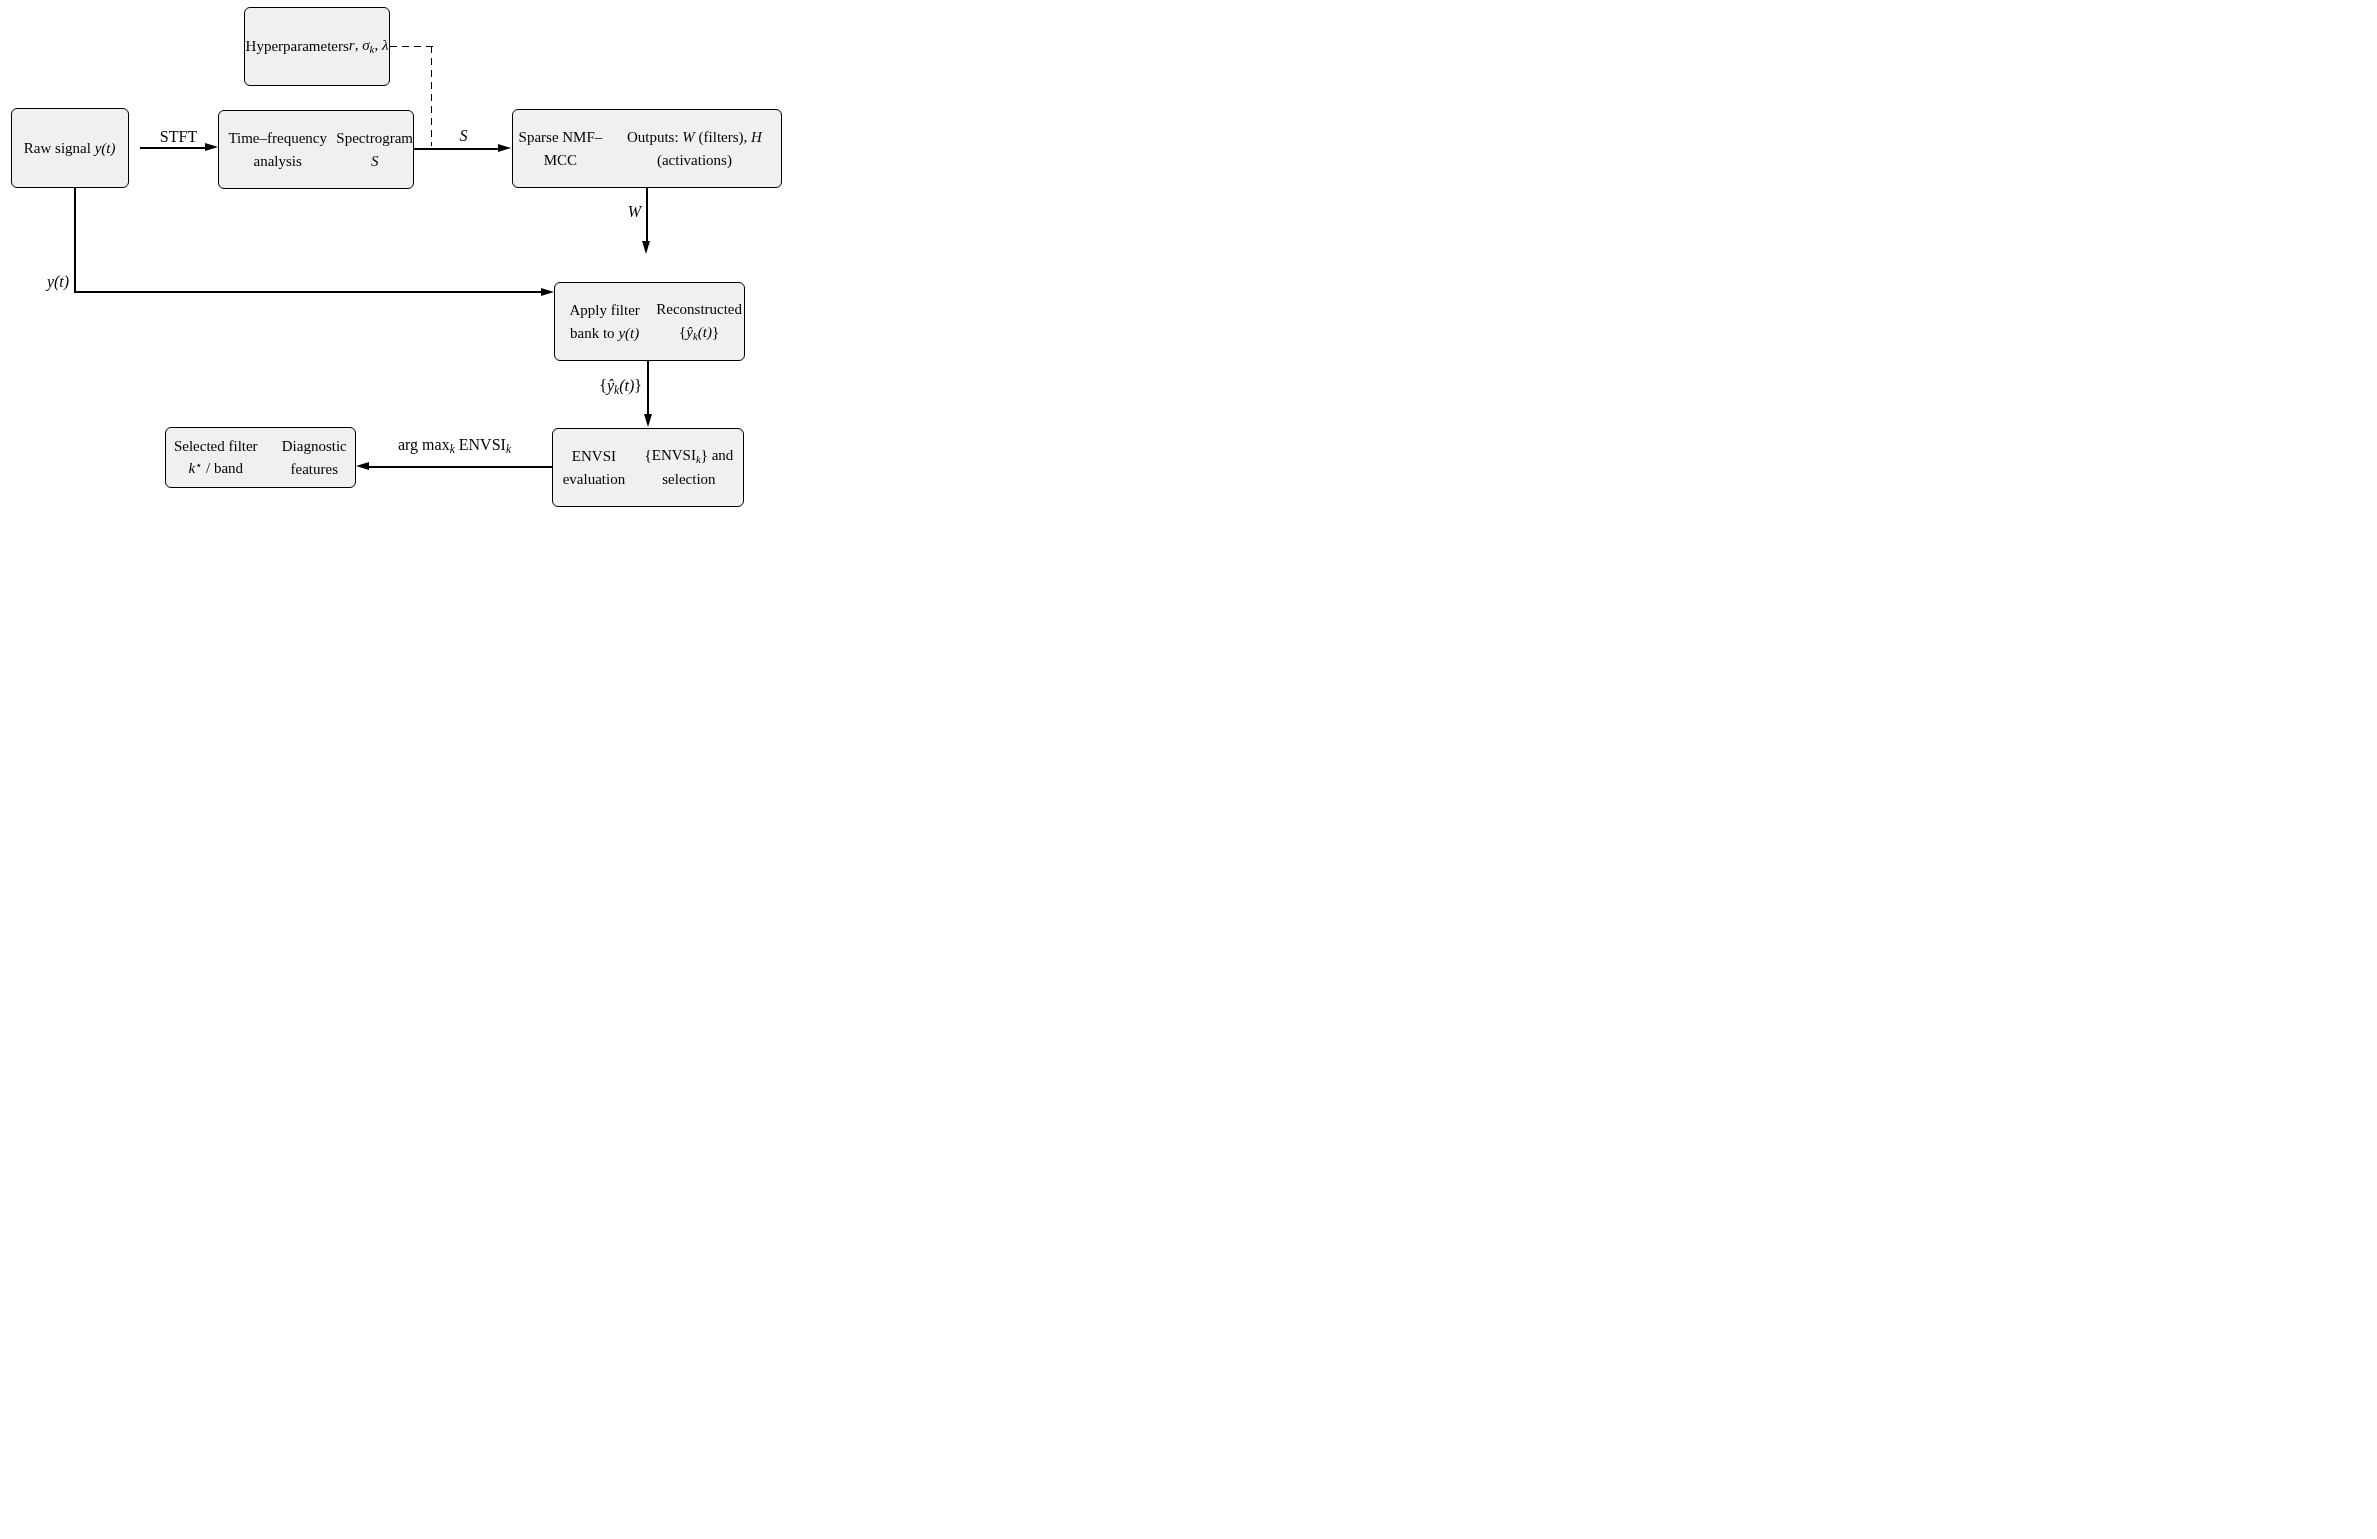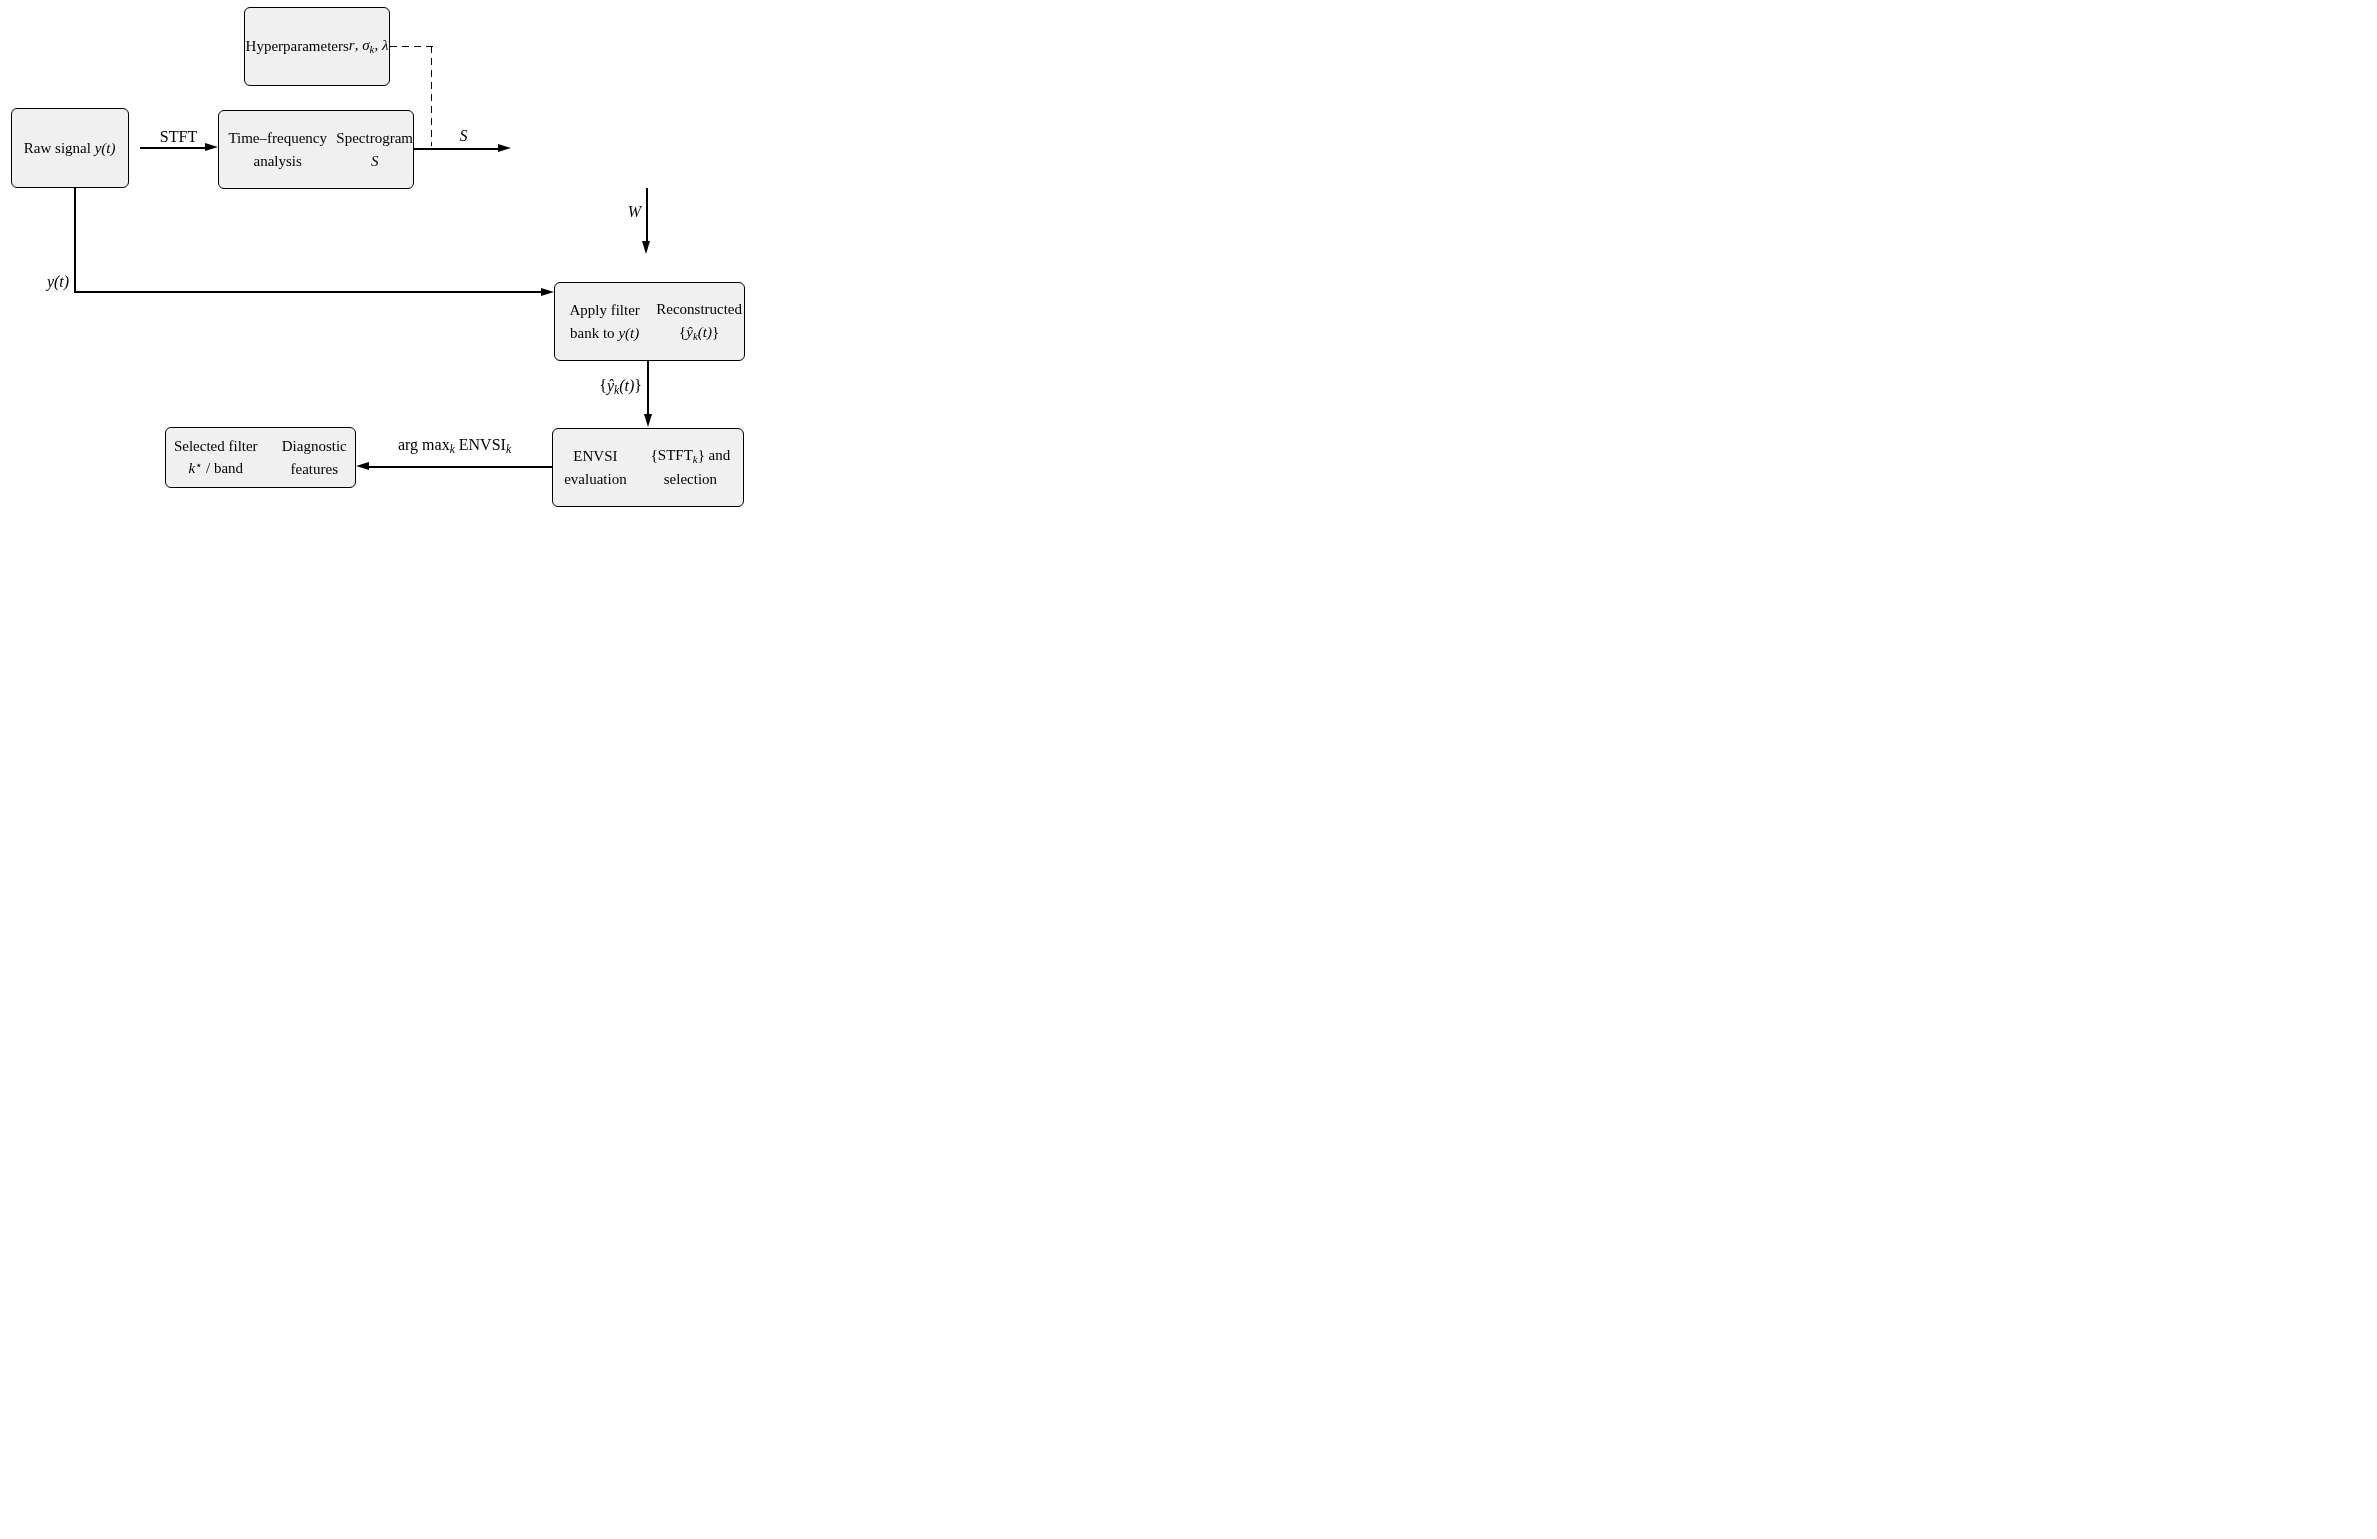--- a/index.html
+++ b/index.html
@@ -98,29 +98,33 @@
 
   <div class="node" style="left:10.7px;top:108px;width:118px;height:80px;">
     <div><span>Raw signal </span><span class="it">y(t)</span></div>
   </div>
 
   <div class="node" style="left:218px;top:110px;width:196px;height:79px;text-align:center;">
     <div><span>Time–frequency analysis</span></div>
     <div><span>Spectrogram </span><span class="it">S</span></div>
   </div>
 
+  <div class="node" style="left:512px;top:109px;width:270px;height:79px;">
+    <div><span>Sparse NMF–MCC</span></div>
+    <div><span>Outputs: </span><span class="it">W</span><span> (filters), </span><span class="it">H</span><span> (activations)</span></div>
+  </div>
 
   <div class="node" style="left:554px;top:254px;width:191px;height:79px;margin-top:28px;">
     <div><span>Apply filter bank to </span><span class="it">y(t)</span></div>
     <div><span>Reconstructed </span><span>{</span><span class="it">ŷ</span><span class="sb">k</span><span class="it">(t)</span><span>}</span></div>
   </div>
 
   <div class="node" style="left:552px;top:428px;width:192px;height:79px;">
     <div><span>ENVSI evaluation</span></div>
-    <div><span>{STFT</span><span class="sb">k</span><span>} and selection</span></div>
+    <div><span>{ENVSI</span><span class="sb">k</span><span>} and selection</span></div>
   </div>
 
   <div class="node" style="left:165px;top:427px;width:191px;height:61px;gap:8px;">
     <div><span>Selected filter </span><span class="it">k</span><span class="sp">⋆</span><span> / band</span></div>
     <div><span>Diagnostic features</span></div>
   </div>
 
 </div>
 
 

